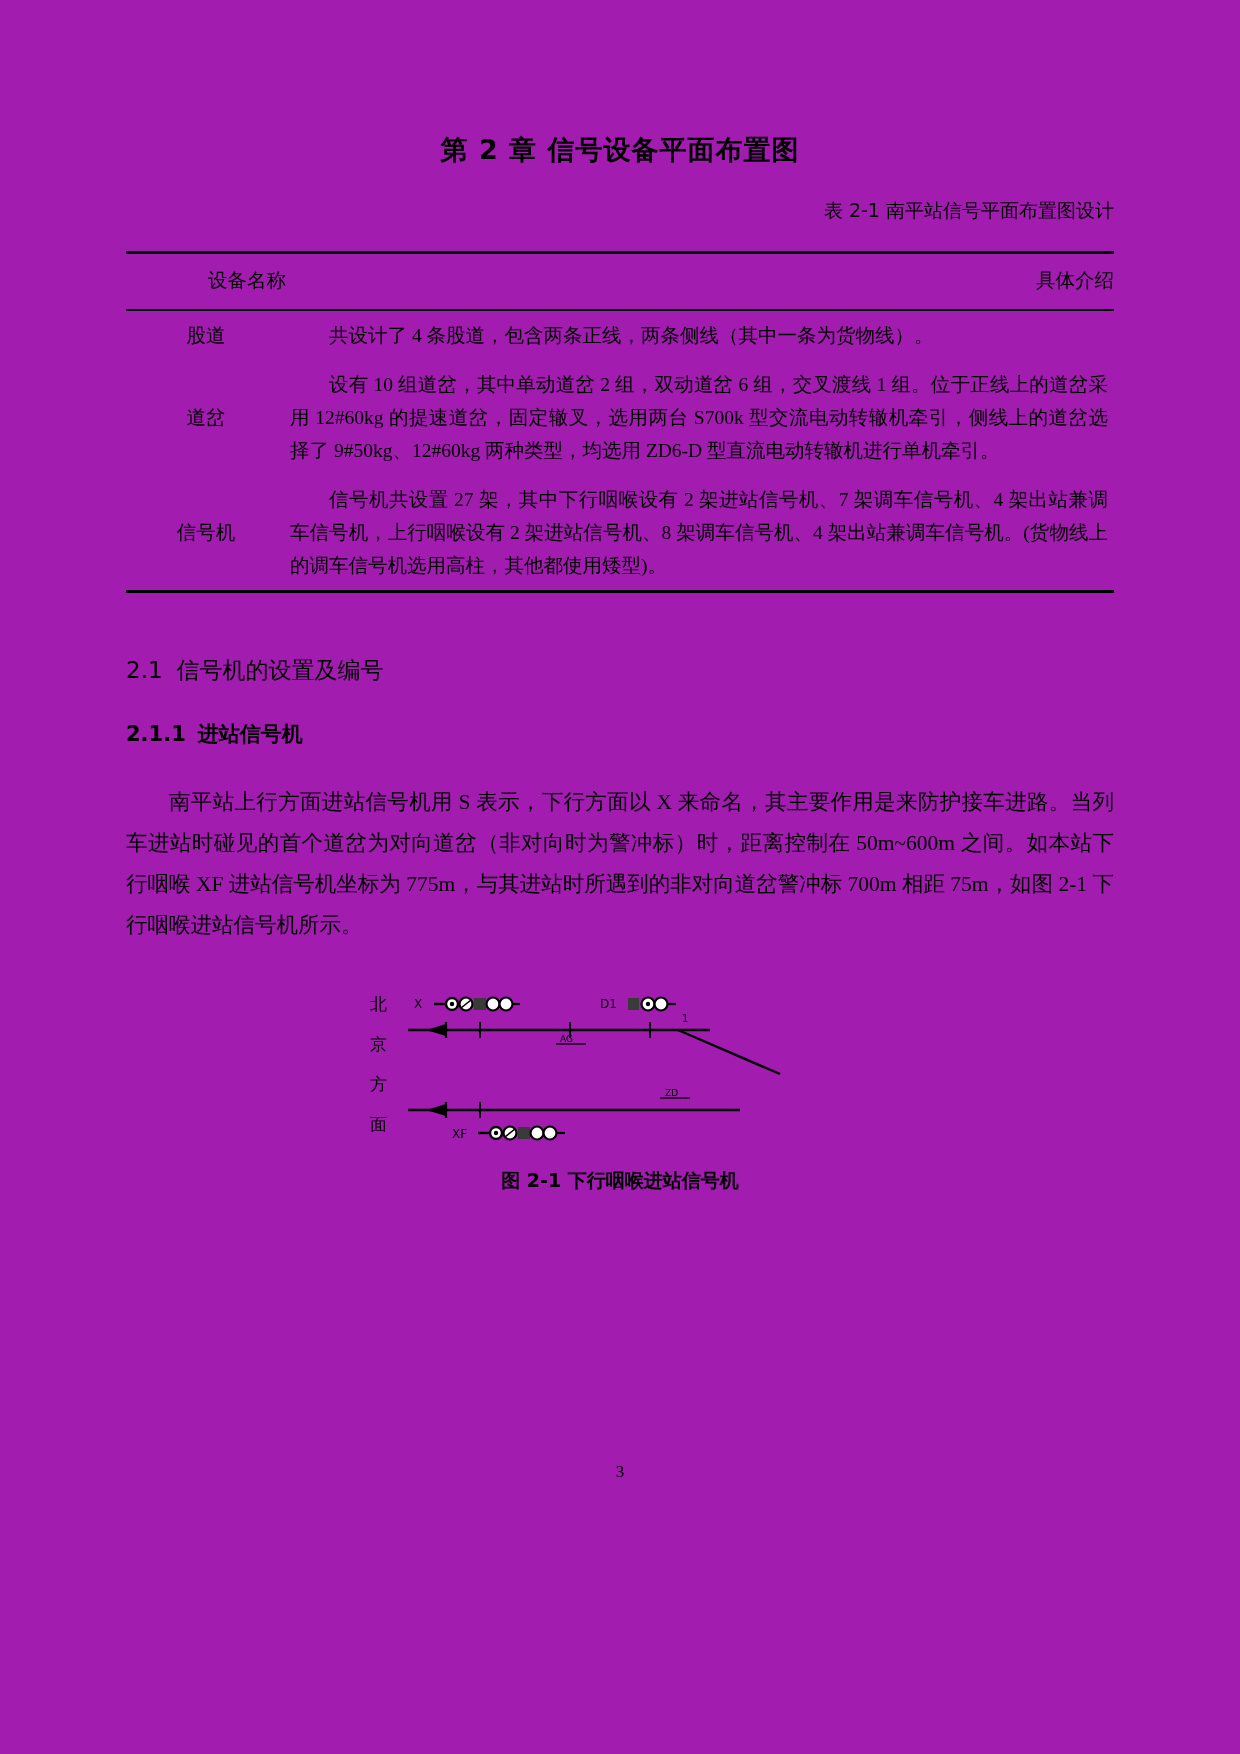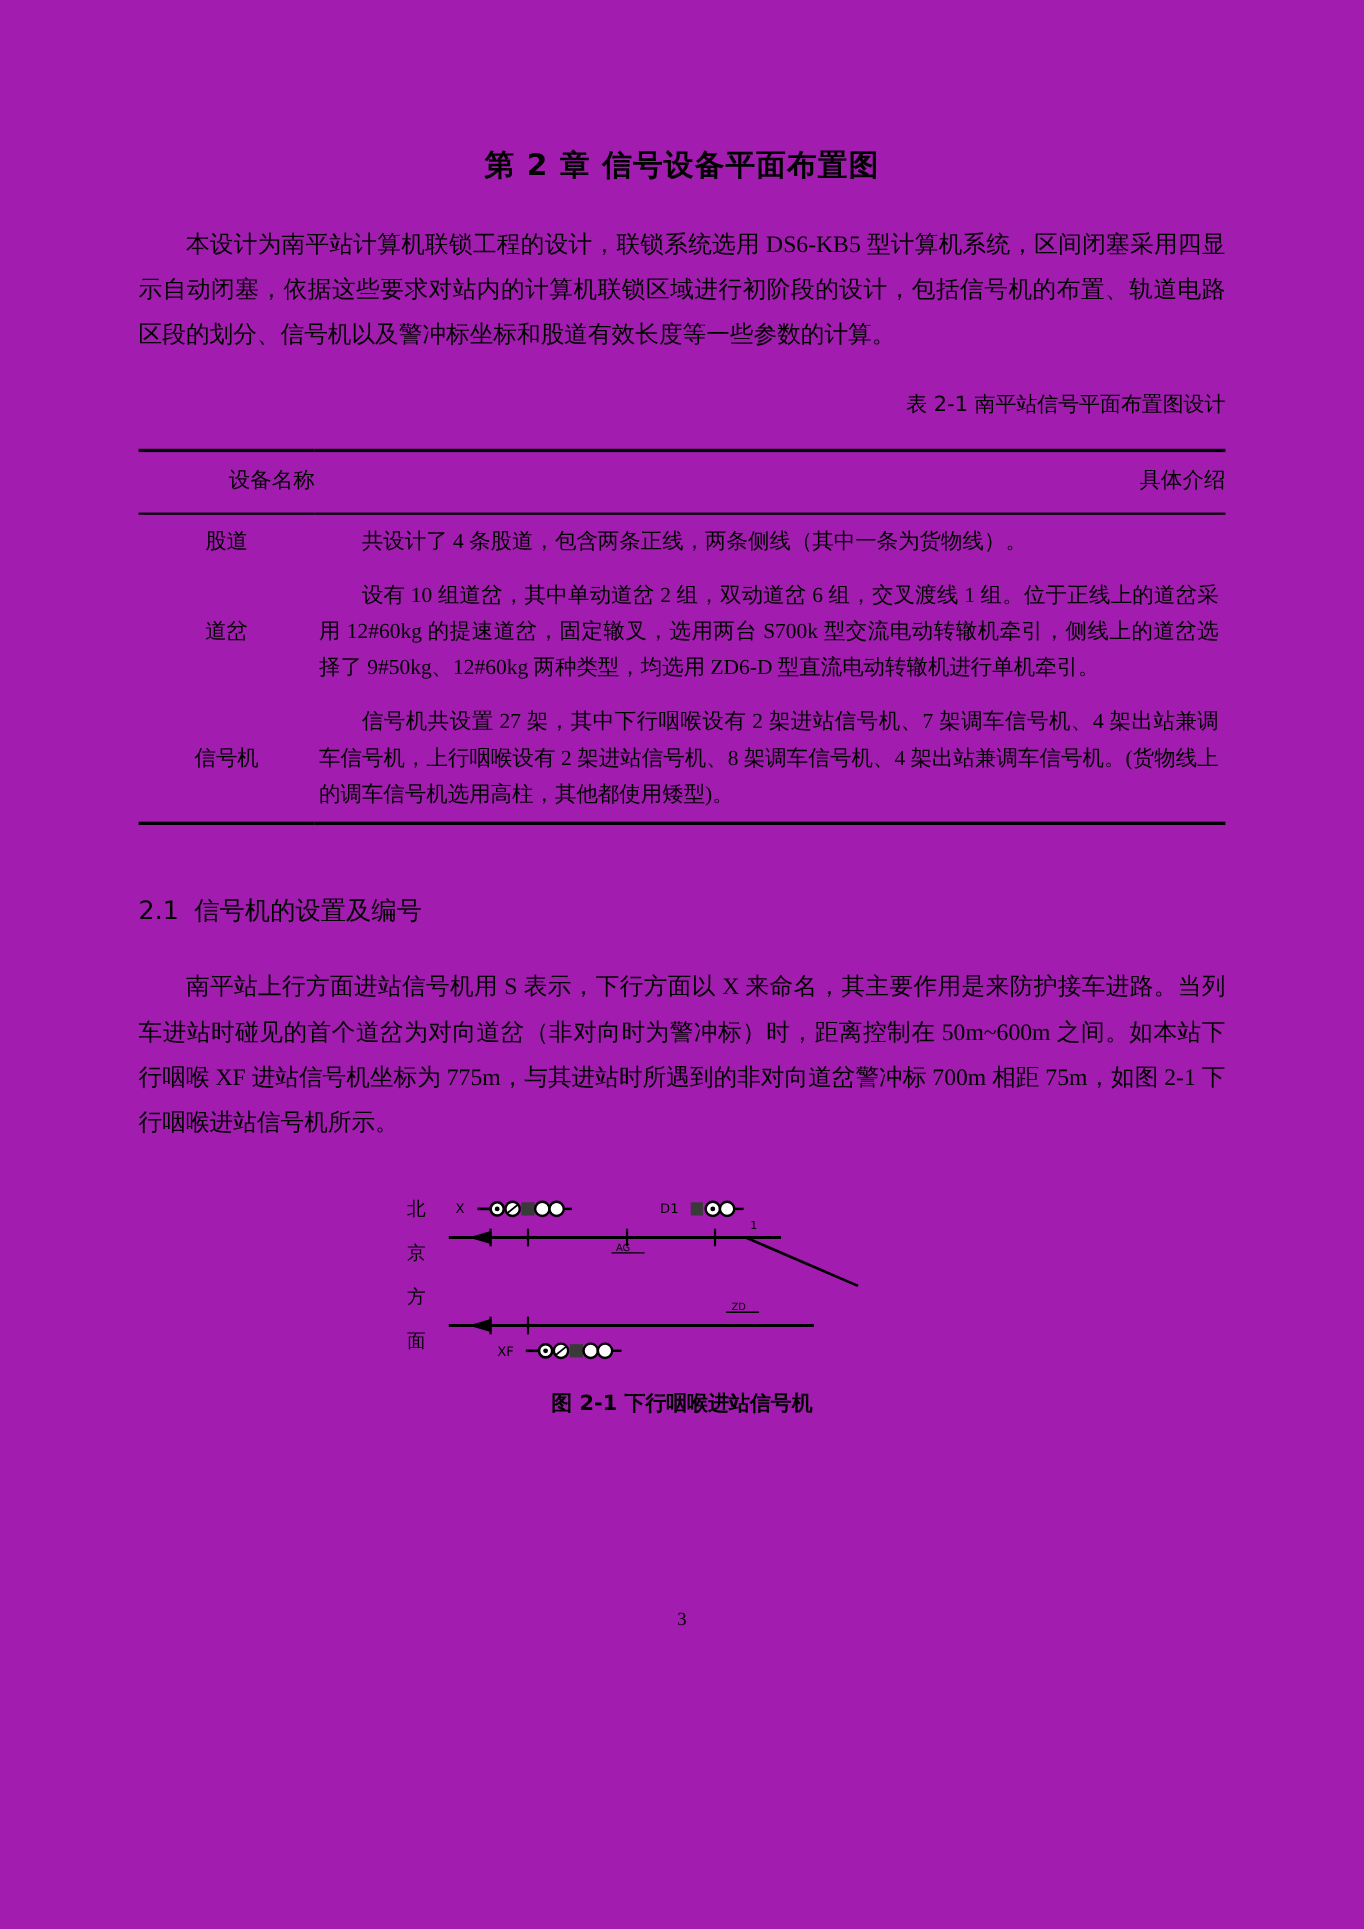--- a/index.html
+++ b/index.html
@@ -69,23 +69,20 @@
   }
 </style>
 </head>
 <body>
 
 <div class="page">
   <div class="content">
 
     <h1 class="chapter-title">第 2 章 信号设备平面布置图</h1>
 
-    <div class="para-block">
-      <p class="body-para">本设计为南平站计算机联锁工程的设计，联锁系统选用 DS6-KB5 型计算机系统，区间闭塞采用四显示自动闭塞，依据这些要求对站内的计算机联锁区域进行初阶段的设计，包括信号机的布置、轨道电路区段的划分、信号机以及警冲标坐标和股道有效长度等一些参数的计算。</p>
-    </div>
 
     <div class="table-caption">表 2-1 南平站信号平面布置图设计</div>
 
     <table class="tbl">
       <thead>
         <tr class="hdr">
           <th class="name-col">设备名称</th>
           <th>具体介绍</th>
         </tr>
       </thead>
@@ -103,20 +100,23 @@
           <td class="desc-col">信号机共设置 27 架，其中下行咽喉设有 2 架进站信号机、7 架调车信号机、4 架出站兼调车信号机，上行咽喉设有 2 架进站信号机、8 架调车信号机、4 架出站兼调车信号机。(货物线上的调车信号机选用高柱，其他都使用矮型)。</td>
         </tr>
       </tbody>
     </table>
 
     <h2 class="sec">
       <span class="num">2.1</span><span>信号机的设置及编号</span>
     </h2>
 
 
+    <h3 class="subsec">
+      <span class="num">2.1.1</span><span>进站信号机</span>
+    </h3>
 
     <div class="para-block">
       <p class="body-para">南平站上行方面进站信号机用 S 表示，下行方面以 X 来命名，其主要作用是来防护接车进路。当列车进站时碰见的首个道岔为对向道岔（非对向时为警冲标）时，距离控制在 50m~600m 之间。如本站下行咽喉 XF 进站信号机坐标为 775m，与其进站时所遇到的非对向道岔警冲标 700m 相距 75m，如图 2-1 下行咽喉进站信号机所示。</p>
     </div>
 
     <div class="figure">
       <div class="fig-wrap">
         <svg width="520" height="160" viewBox="0 0 520 160">
 
           <text x="10" y="24" font-family="DejaVu Sans, Liberation Sans, sans-serif" font-size="17">北</text>

